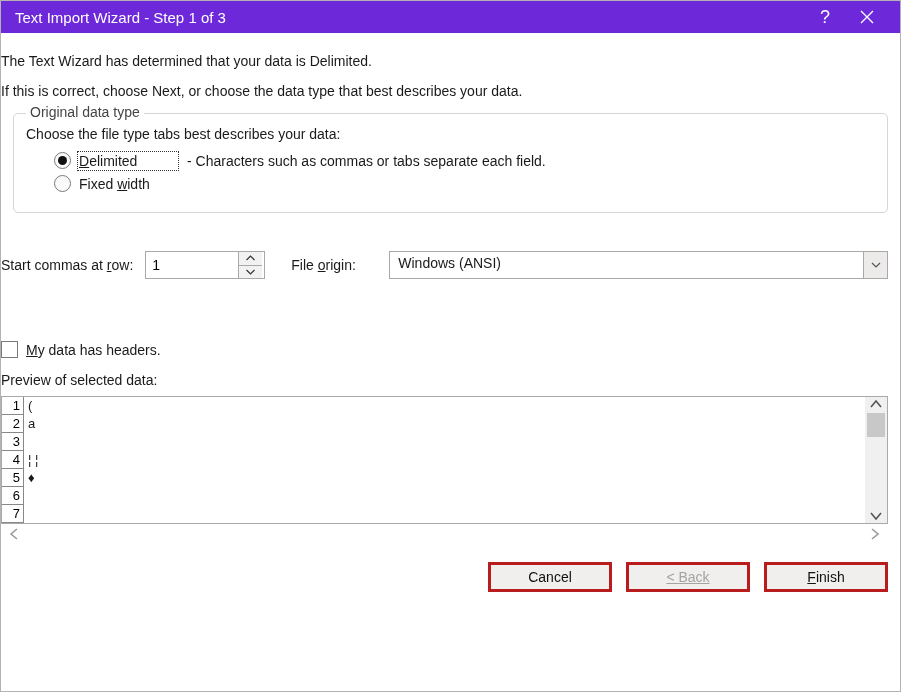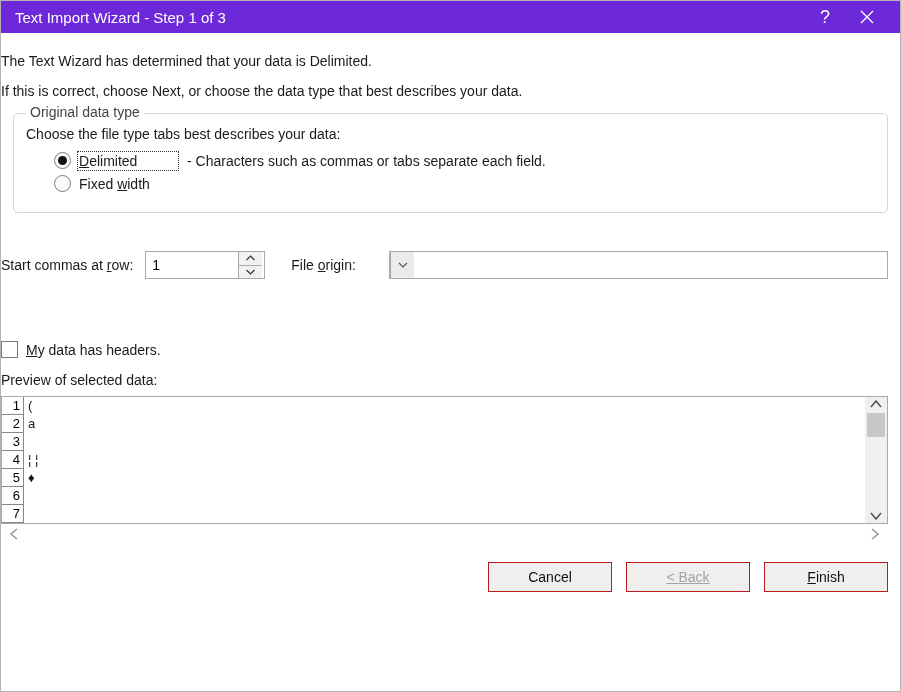--- a/index.html
+++ b/index.html
@@ -51,21 +51,21 @@
   .preview-rows .prow { display:flex; align-items:stretch; height:18px; line-height:18px; }
   .preview-rows .prow .rn { width:22px; text-align:right; padding-right:3px; border-right:1px solid #888; border-bottom:1px solid #888; color:#000; background:#fff; user-select:none; }
   .preview-rows .prow .rv { padding-left:4px; }
   .vscroll { width:22px; background:#f0f0f0; display:flex; flex-direction:column; align-items:center; justify-content:space-between; padding:2px 0; }
   .vscroll .thumb { width:18px; height:24px; background:#c8c8c8; align-self:center; }
   .vscroll .arrow { width:100%; display:flex; justify-content:center; }
   .hscroll { height:20px;  display:flex; align-items:center; justify-content:space-between; padding: 0 4px; }
   .hscroll .arrow { width:18px; display:flex; align-items:center; justify-content:center; color:#9a9a9a; }
 
   .footer { display:flex; justify-content:flex-end; gap:14px; padding: 18px 0 4px 0; }
-  .btn { width:124px; height:30px; border:1px solid #b91c1c; background:#f0efee; display:flex; align-items:center; justify-content:center; cursor:pointer; font-size:14px; color:#111; }
+  .btn { width:124px; height:30px; border:3px solid #b91c1c; background:#f0efee; display:flex; align-items:center; justify-content:center; cursor:pointer; font-size:14px; color:#111; }
   .btn.disabled { color:#a3a3a3; cursor:default;text-decoration:underline; }
   .btn.primary { border:2px solid #2a6f86; }
 
   u.accel { text-decoration: underline; }
 </style>
 </head>
 <body>
 
 <div class="window">
 
@@ -117,20 +117,21 @@
           <div class="sp">
             <svg width="9" height="6" viewBox="0 0 9 6">
                 <path d="M0.5 1 L4.5 5 L8.5 1" stroke="#333" stroke-width="1.2" fill="none"></path>
               </svg>
           </div>
         </div>
       </div>
 
       <span class="lbl file-origin-label"><span>File </span><u class="accel">o</u><span>rigin:</span></span>
       <div class="combo">
+        <div class="combo-val">Windows (ANSI)</div>
         <div class="combo-btn">
           <svg width="10" height="6" viewBox="0 0 10 6">
               <path d="M1 1 L5 5 L9 1" stroke="#555" stroke-width="1.2" fill="none"></path>
             </svg>
         </div>
       </div>
     </div>
 
     <div class="chk-row">
       <span class="chk"></span>

